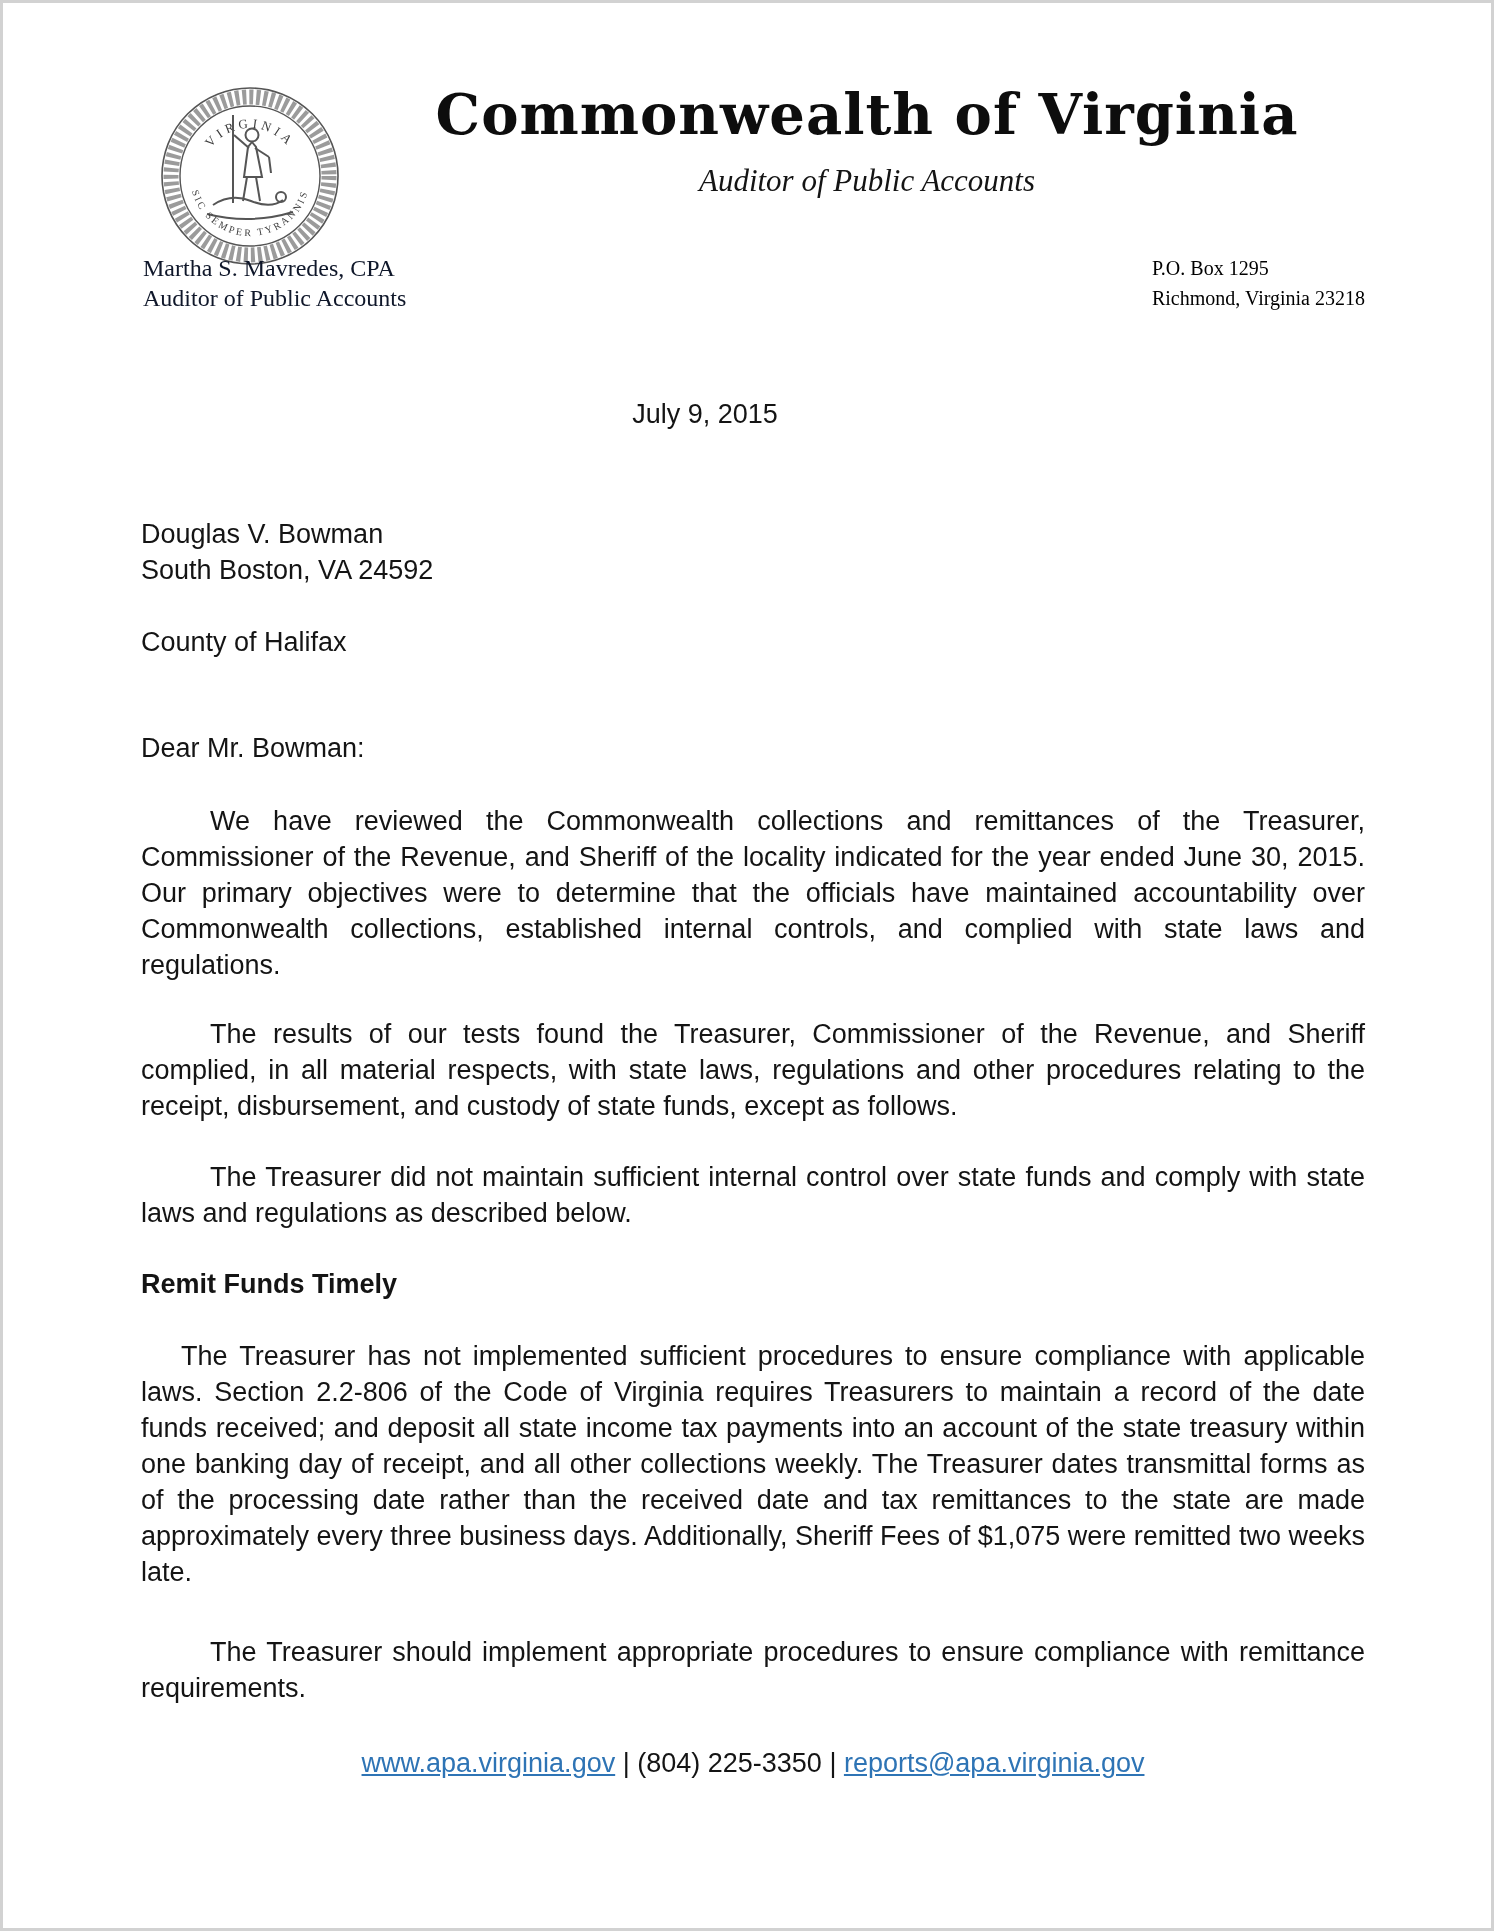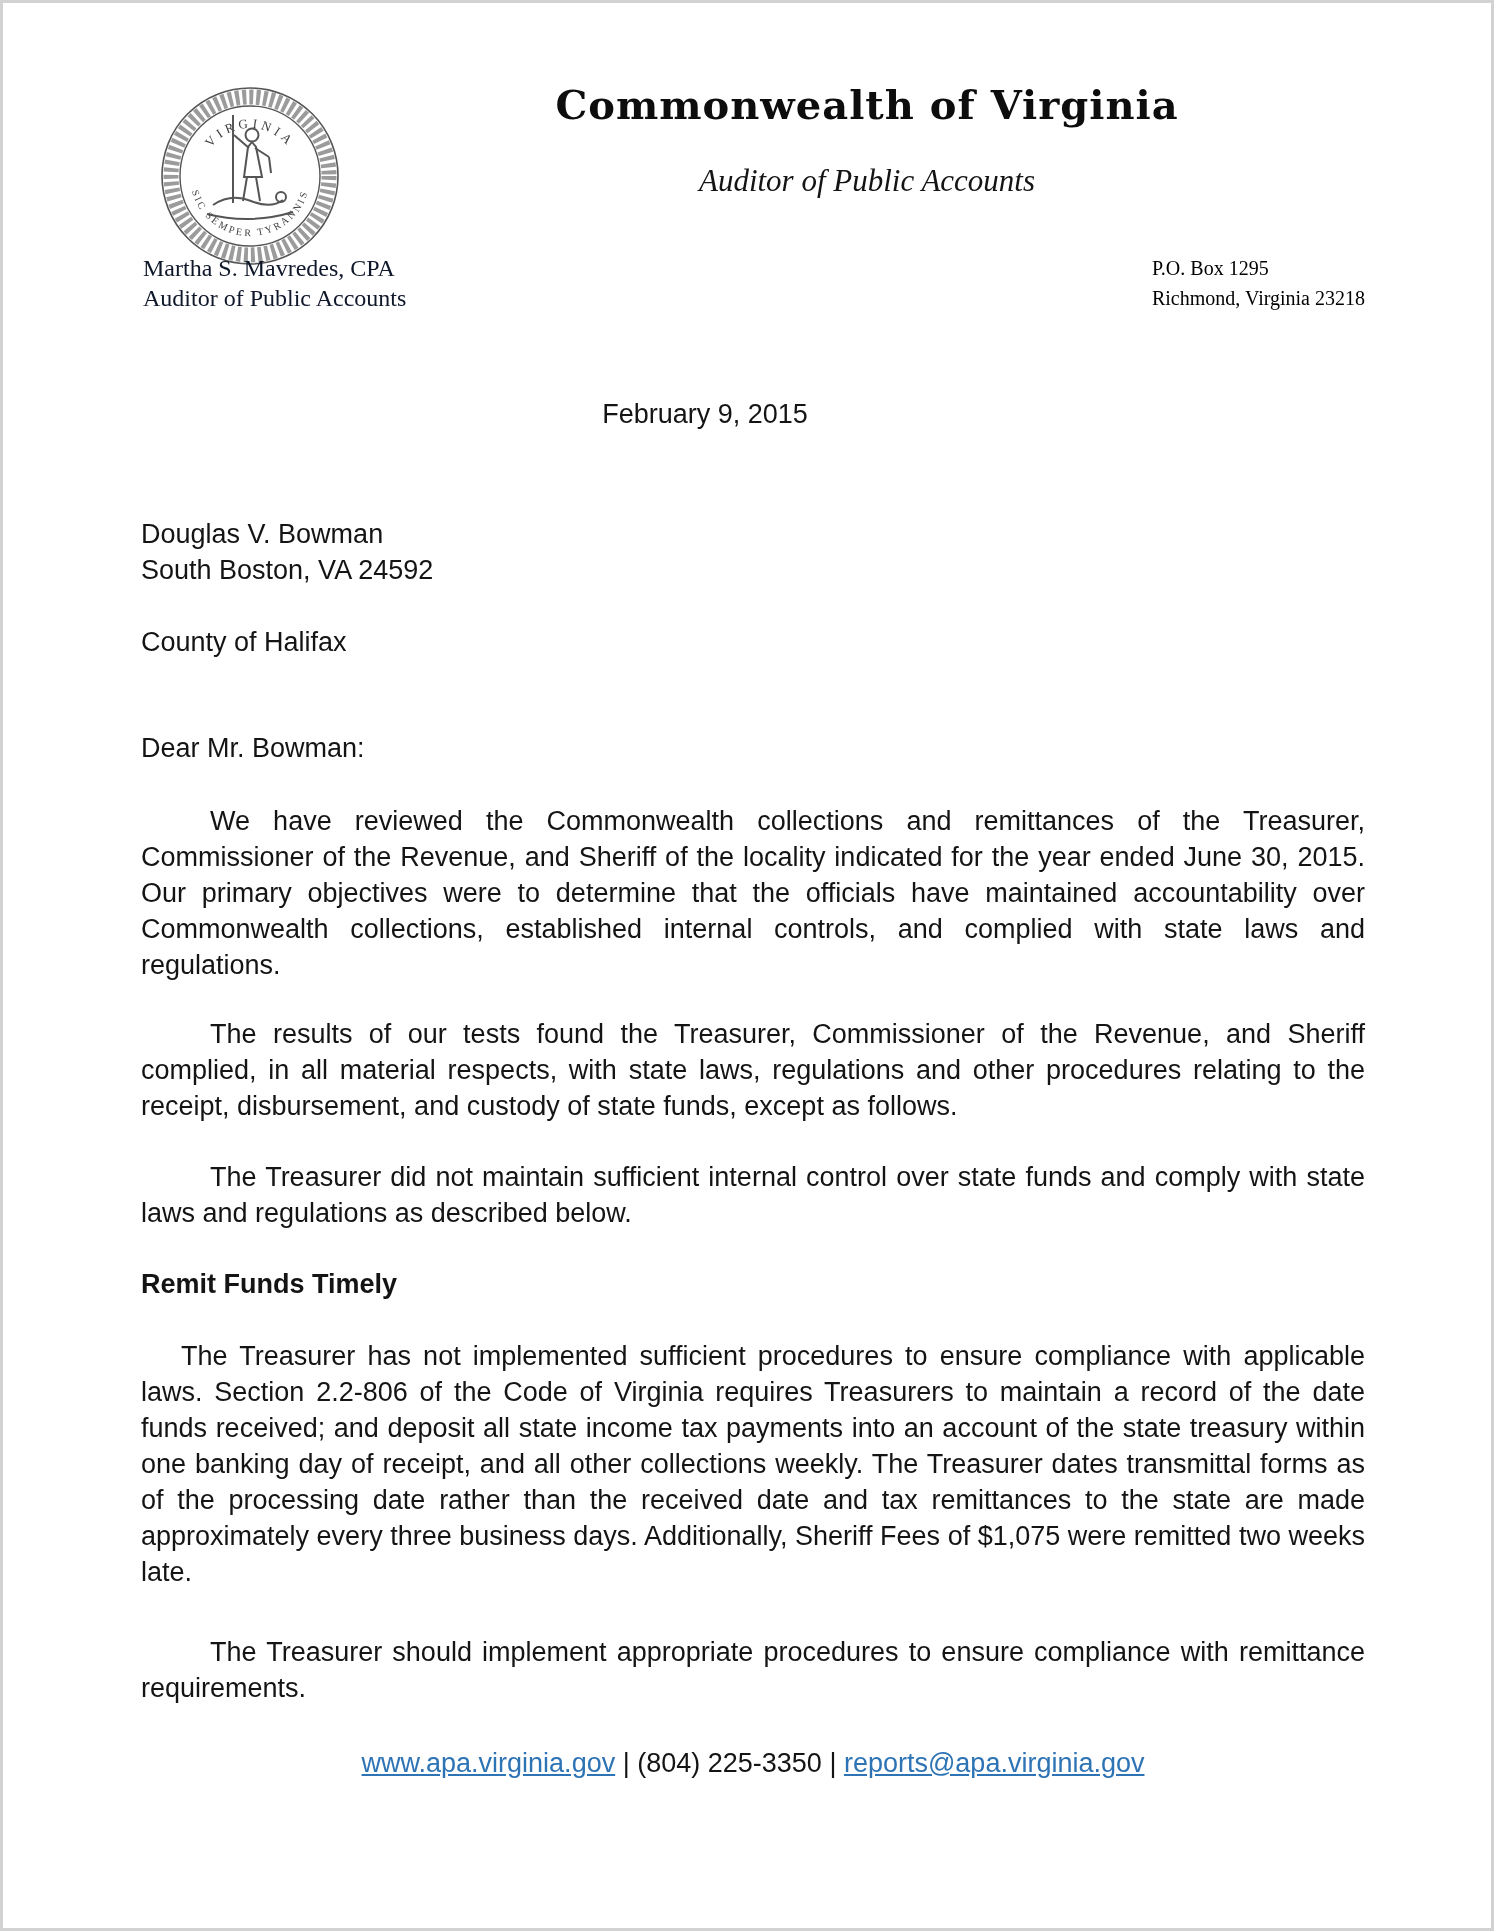--- a/index.html
+++ b/index.html
@@ -24,21 +24,21 @@
     height: 182px;
   }
   .org-title {
     position: absolute;
     top: 78px;
     left: 300px;
     right: 60px;
     text-align: center;
     font-family: "DejaVu Serif", serif;
     font-weight: bold;
-    font-size: 40px;
+    font-size: 56px;
     letter-spacing: 1px;
     color: #0d0d0d;
     white-space: nowrap;
   }
   .org-subtitle {
     position: absolute;
     top: 160px;
     left: 300px;
     right: 60px;
     text-align: center;
@@ -161,21 +161,21 @@
     <div>Auditor of Public Accounts</div>
   </div>
 
   <div class="byline-right">
     <div>P.O. Box 1295</div>
     <div>Richmond, Virginia 23218</div>
   </div>
 
   <div class="letter-body">
 
-    <div class="date-line">February 9, 2015</div>
+    <div class="date-line">July 9, 2015</div>
 
     <div class="recipient">
       <div>Douglas V. Bowman</div>
       <div>South Boston, VA  24592</div>
     </div>
 
     <div class="locality">County of Halifax</div>
 
     <div class="salutation">Dear Mr. Bowman:</div>
 

